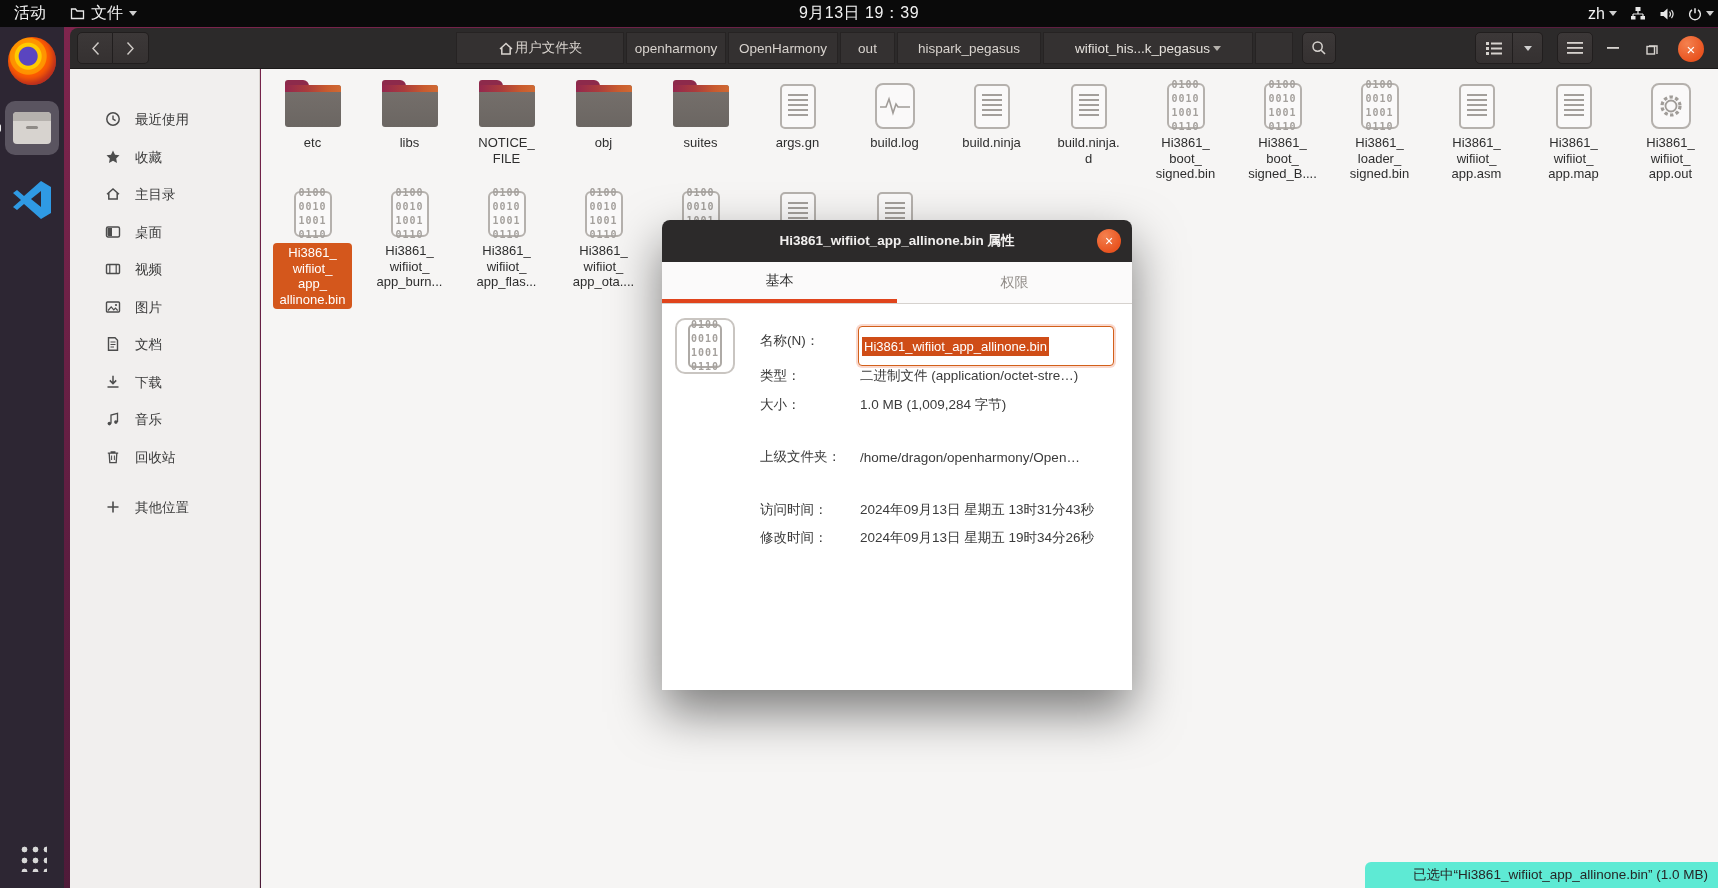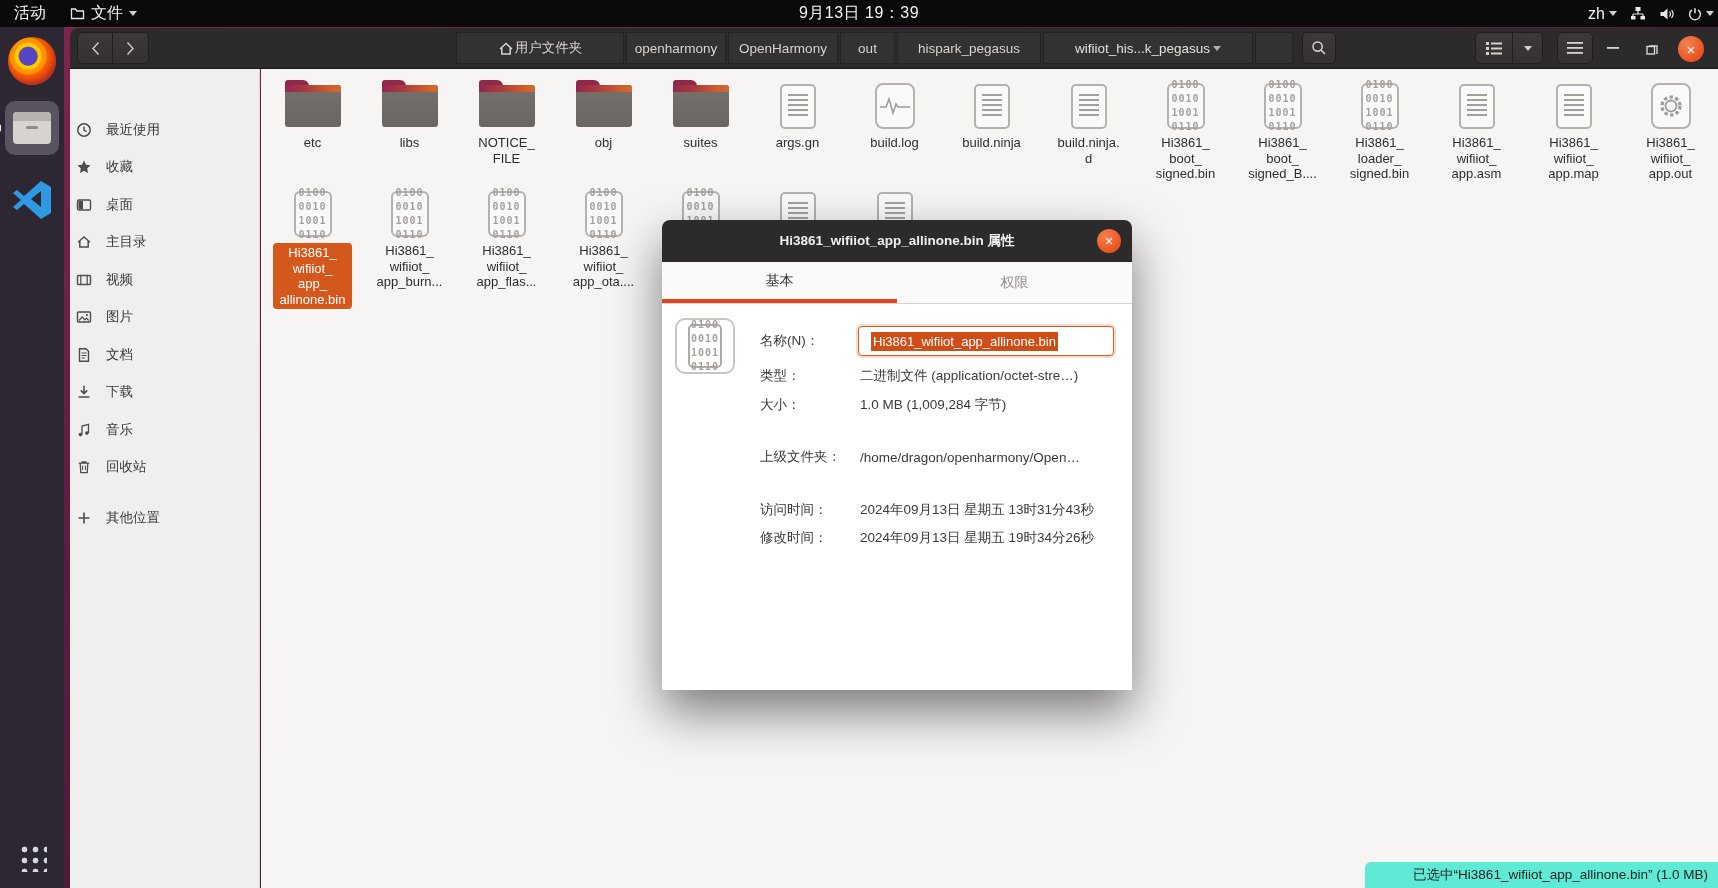--- a/index.html
+++ b/index.html
@@ -64,21 +64,21 @@
   .winctl{position:absolute;top:0;height:41px;display:flex;align-items:center;justify-content:center;width:30px;color:#d8d4d0}
   .min{left:1528px}.max{left:1567px}
   .closebtn{position:absolute;left:1608px;top:8px;width:26px;height:26px;border-radius:50%;
     background:radial-gradient(circle at 35% 30%,#f4814f,#e95420 70%);display:flex;align-items:center;justify-content:center;
     color:#fff;font-size:15px;line-height:1}
 
   
   .sidebar{position:absolute;left:0;top:41px;width:190px;height:819px;background:#f1efee;
     border-right:1px solid #d9d5d1;box-sizing:border-box}
   .side-list{position:absolute;left:0;top:42px;width:100%}
-  .side-item{height:37.5px;display:flex;align-items:center;gap:14px;padding-left:6px;
+  .side-item{height:37.5px;display:flex;align-items:flex-start;gap:14px;padding-left:35px;
     font-size:13.5px;color:#3a3a3a}
   .side-item.other{margin-top:13px}
 
   
   .content{position:absolute;left:191px;top:41px;width:1457px;height:819px;background:#f6f5f4;overflow:hidden}
   .frow{position:absolute;left:3px;display:flex}
   .frow1{top:13px}.frow2{top:121px}
   .fitem{width:97px;display:flex;flex-direction:column;align-items:center}
   .ficonbox{height:48px;display:flex;align-items:center;justify-content:center}
   .flabel{margin-top:5px;font-size:13px;line-height:15.5px;color:#2e2e2e;text-align:center;
@@ -118,23 +118,23 @@
     box-sizing:border-box}
   .dlg-tab.active{color:#2d2d2d;border-bottom:4px solid #e0441c}
   .dlg-body{position:relative;height:385px;background:#fff;font-size:13.5px;color:#3b3b3b}
   .dlg-tile{position:absolute;left:13px;top:14px;width:60px;height:56px;border:2px solid #c9c5c1;border-radius:10px;
     display:flex;align-items:center;justify-content:center;box-sizing:border-box}
   .dlg-tile .inner{width:34px;height:44px;border:2px solid #aeaaa6;border-radius:5px;
     display:flex;align-items:center;justify-content:center;box-sizing:border-box}
   .drow{position:absolute;left:98px;display:flex;align-items:center}
   .dlabel{width:100px;flex:none}
   .dvalue{white-space:nowrap}
-  .dinput{position:absolute;left:196px;top:22px;width:256px;height:30px;background:#fff;
+  .dinput{position:absolute;left:196px;top:22px;width:256px;height:40px;background:#fff;
     border:1px solid #d2601a;border-radius:4px;box-shadow:0 0 0 2px rgba(233,84,32,.22);
-    display:flex;align-items:center;padding-left:12px;box-sizing:border-box}
+    display:flex;align-items:center;padding-left:3px;box-sizing:border-box}
   .dinput .seltext{background:#cf4d17;color:#fff;font-size:13px;padding:2px 2px;white-space:nowrap}
 
   
   .statusbar{position:absolute;right:0;bottom:0;width:353px;height:26px;background:#5eead4;
     border-radius:6px 0 0 0;display:flex;align-items:center;justify-content:flex-end;
     padding-right:10px;box-sizing:border-box;font-size:13.5px;color:#262626;z-index:70;white-space:nowrap}
 </style>
 </head>
 <body>
 
@@ -307,33 +307,33 @@
         <span>
             <svg width="16" height="16" viewBox="0 0 16 16">
               <path d="M8 1.6l2 4.1 4.5.6-3.3 3.1.8 4.5L8 11.8 4 13.9l.8-4.5L1.5 6.3 6 5.7z" fill="#4c4c4c"></path>
             </svg>
           </span>
         <span>收藏</span>
       </div>
       <div class="side-item">
         <span>
             <svg width="16" height="16" viewBox="0 0 16 16">
+              <path d="M2 8.2 8 3l6 5.2M3.8 7v6h8.4V7" stroke="#4c4c4c" stroke-width="1.5" fill="none"></path>
+            </svg>
+          </span>
+        <span>主目录</span>
+      </div>
+      <div class="side-item">
+        <span>
+            <svg width="16" height="16" viewBox="0 0 16 16">
               <rect x="1.5" y="3" width="13" height="10" rx="1.5" stroke="#4c4c4c" stroke-width="1.4" fill="none"></rect>
               <path d="M2.5 4h4.5v8H3.5a1 1 0 0 1-1-1z" fill="#4c4c4c"></path>
             </svg>
           </span>
         <span>桌面</span>
-      </div>
-      <div class="side-item">
-        <span>
-            <svg width="16" height="16" viewBox="0 0 16 16">
-              <path d="M2 8.2 8 3l6 5.2M3.8 7v6h8.4V7" stroke="#4c4c4c" stroke-width="1.5" fill="none"></path>
-            </svg>
-          </span>
-        <span>主目录</span>
       </div>
       <div class="side-item">
         <span>
             <svg width="16" height="16" viewBox="0 0 16 16">
               <rect x="1.5" y="3.5" width="13" height="9" rx="1" stroke="#4c4c4c" stroke-width="1.4" fill="none"></rect>
               <path d="M4.8 3.5v9M11.2 3.5v9" stroke="#4c4c4c" stroke-width="1.2"></path>
             </svg>
           </span>
         <span>视频</span>
       </div>

